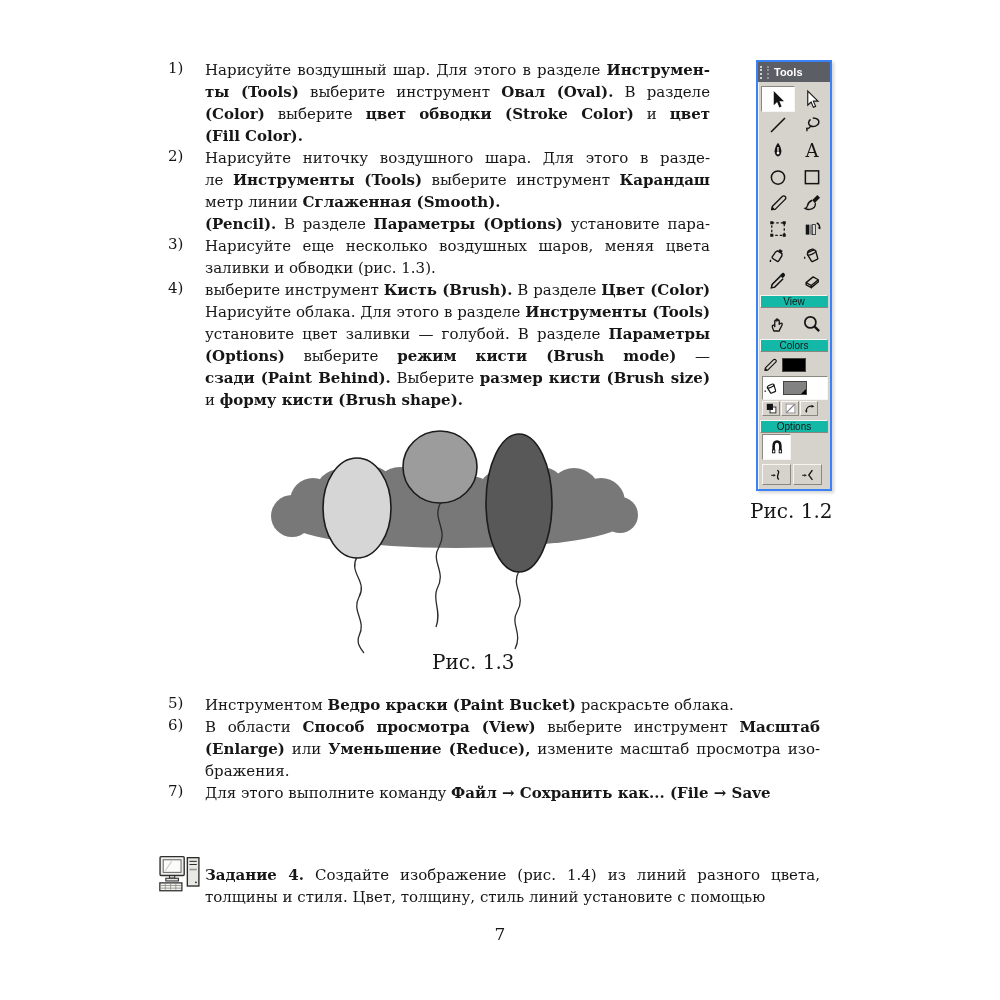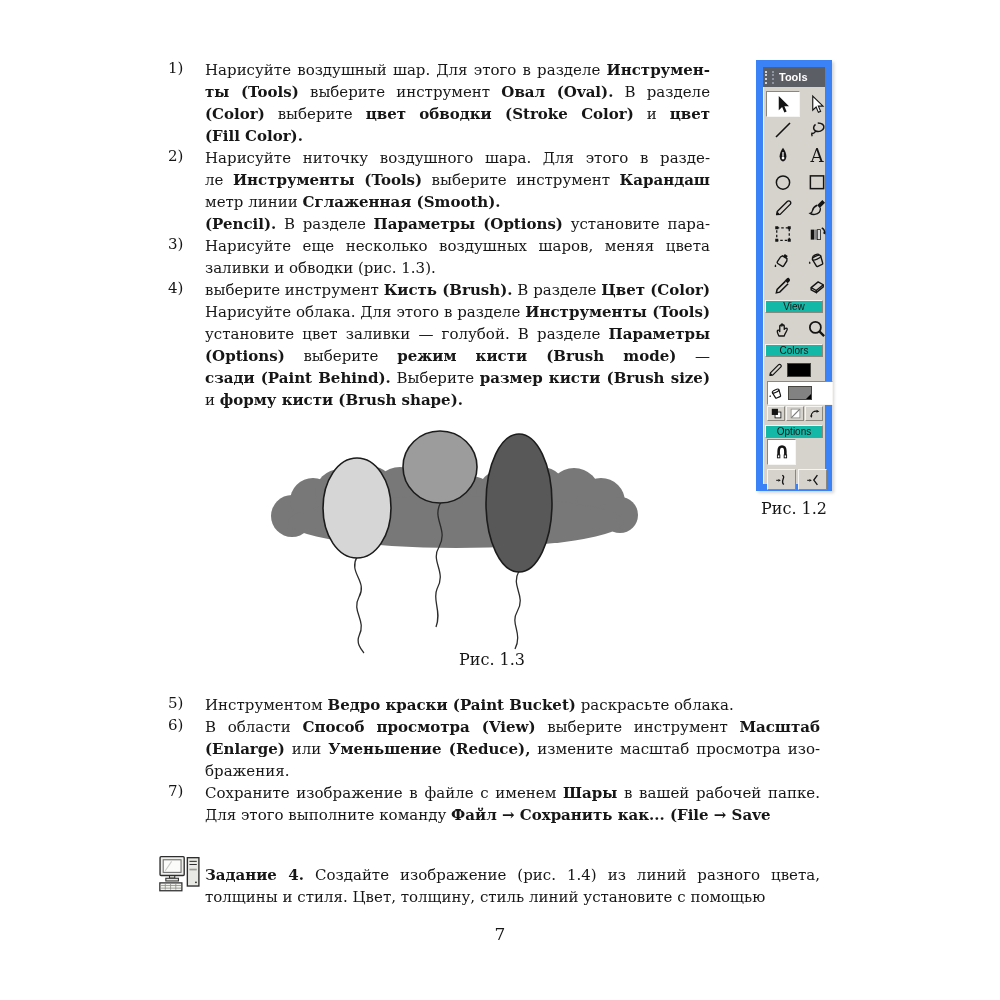--- a/index.html
+++ b/index.html
@@ -7,25 +7,25 @@
         font-family:"DejaVu Serif",serif;color:#161616;}
   
   .textblock{position:absolute;font-size:15px;}
   .item{display:flex;}
   .num{flex:0 0 40px;width:40px;padding-left:3px;box-sizing:border-box;}
   .itx{flex:1;min-width:0;}
   .ln{height:22px;line-height:22px;overflow:hidden;}
   .ln.just{text-align:justify;text-align-last:justify;}
   .num,.ln{white-space:normal;}
   .b{font-weight:bold;}
-  .figcap{position:absolute;font-size:16px;text-align:center;}
+  .figcap{position:absolute;font-size:20px;text-align:left;}
   .pagenum{position:absolute;left:0;right:0;top:924px;text-align:center;font-size:17px;}
   
   .panel{position:absolute;left:756px;top:60px;width:76px;height:431px;background:#d6d3cc;
-         border:7px solid #3b82f6;box-shadow:inset 1px 1px 0 #f3f2ee, 2px 2px 3px #d4d4d4;
+         border:2px solid #3b82f6;box-shadow:inset 1px 1px 0 #f3f2ee, 2px 2px 3px #d4d4d4;
          font-family:"Liberation Sans",sans-serif;box-sizing:border-box;}
   .titlebar{position:absolute;left:0;top:0;right:0;height:20px;background:#5c5e66;display:flex;align-items:center;}
   .gripper{width:5px;height:13px;margin-left:2px;border-left:2px dotted #cfd2da;border-right:2px dotted #9094a0;}
   .title-text{color:#ffffff;font-size:11px;font-weight:bold;margin-left:5px;}
   .toolgrid{position:absolute;top:24px;left:3px;display:grid;grid-template-columns:34px 34px;grid-auto-rows:26px;}
   .tbtn{display:flex;align-items:center;justify-content:center;box-sizing:border-box;}
   .sel{background:#ffffff;border:1px solid;border-color:#8a877f #f6f5f2 #f6f5f2 #8a877f;}
   .secbar{position:absolute;left:2px;right:2px;height:13px;background:#14b8a6;border:1px solid;
           border-color:#f6f5f2 #8a877f #8a877f #f6f5f2;font-size:10px;line-height:11px;text-align:center;box-sizing:border-box;}
   .viewrow{position:absolute;top:248px;left:3px;display:grid;grid-template-columns:34px 34px;grid-auto-rows:27px;}
@@ -124,21 +124,20 @@
         <div class="num">6)</div>
         <div class="itx">
           <div class="ln just"><span>В области </span><span class="b">Способ просмотра (View)</span><span> выберите инструмент </span><span class="b">Масштаб</span></div>
           <div class="ln just"><span class="b">(Enlarge)</span><span> или </span><span class="b">Уменьшение (Reduce),</span><span> измените масштаб просмотра изо-</span></div>
           <div class="ln"><span>бражения.</span></div>
         </div>
       </div>
       <div class="item">
         <div class="num">7)</div>
         <div class="itx">
-          <div class="ln just"><span>Сохраните изображение в файле с именем </span><span class="b">Шары</span><span> в вашей рабочей папке.</span></div>
           <div class="ln"><span>Для этого выполните команду </span><span class="b">Файл → Сохранить как... (File → Save As...).</span></div>
         </div>
       </div>
     </div>
 
   <svg style="position:absolute;left:159px;top:855px" width="42" height="40" viewBox="0 0 40 38">
     <rect x="1" y="1.5" width="23" height="18" rx="1" fill="#efefec" stroke="#2e2e2e" stroke-width="1.3"></rect>
     <rect x="4" y="4.5" width="17" height="12" fill="#fbfbfa" stroke="#6a6a6a" stroke-width="1"></rect>
     <path d="M6 15 L12 6" stroke="#c8c8c4" stroke-width="1"></path>
     <rect x="10" y="19.5" width="5" height="2.6" fill="#cfcfc9" stroke="#2e2e2e" stroke-width="1"></rect>

